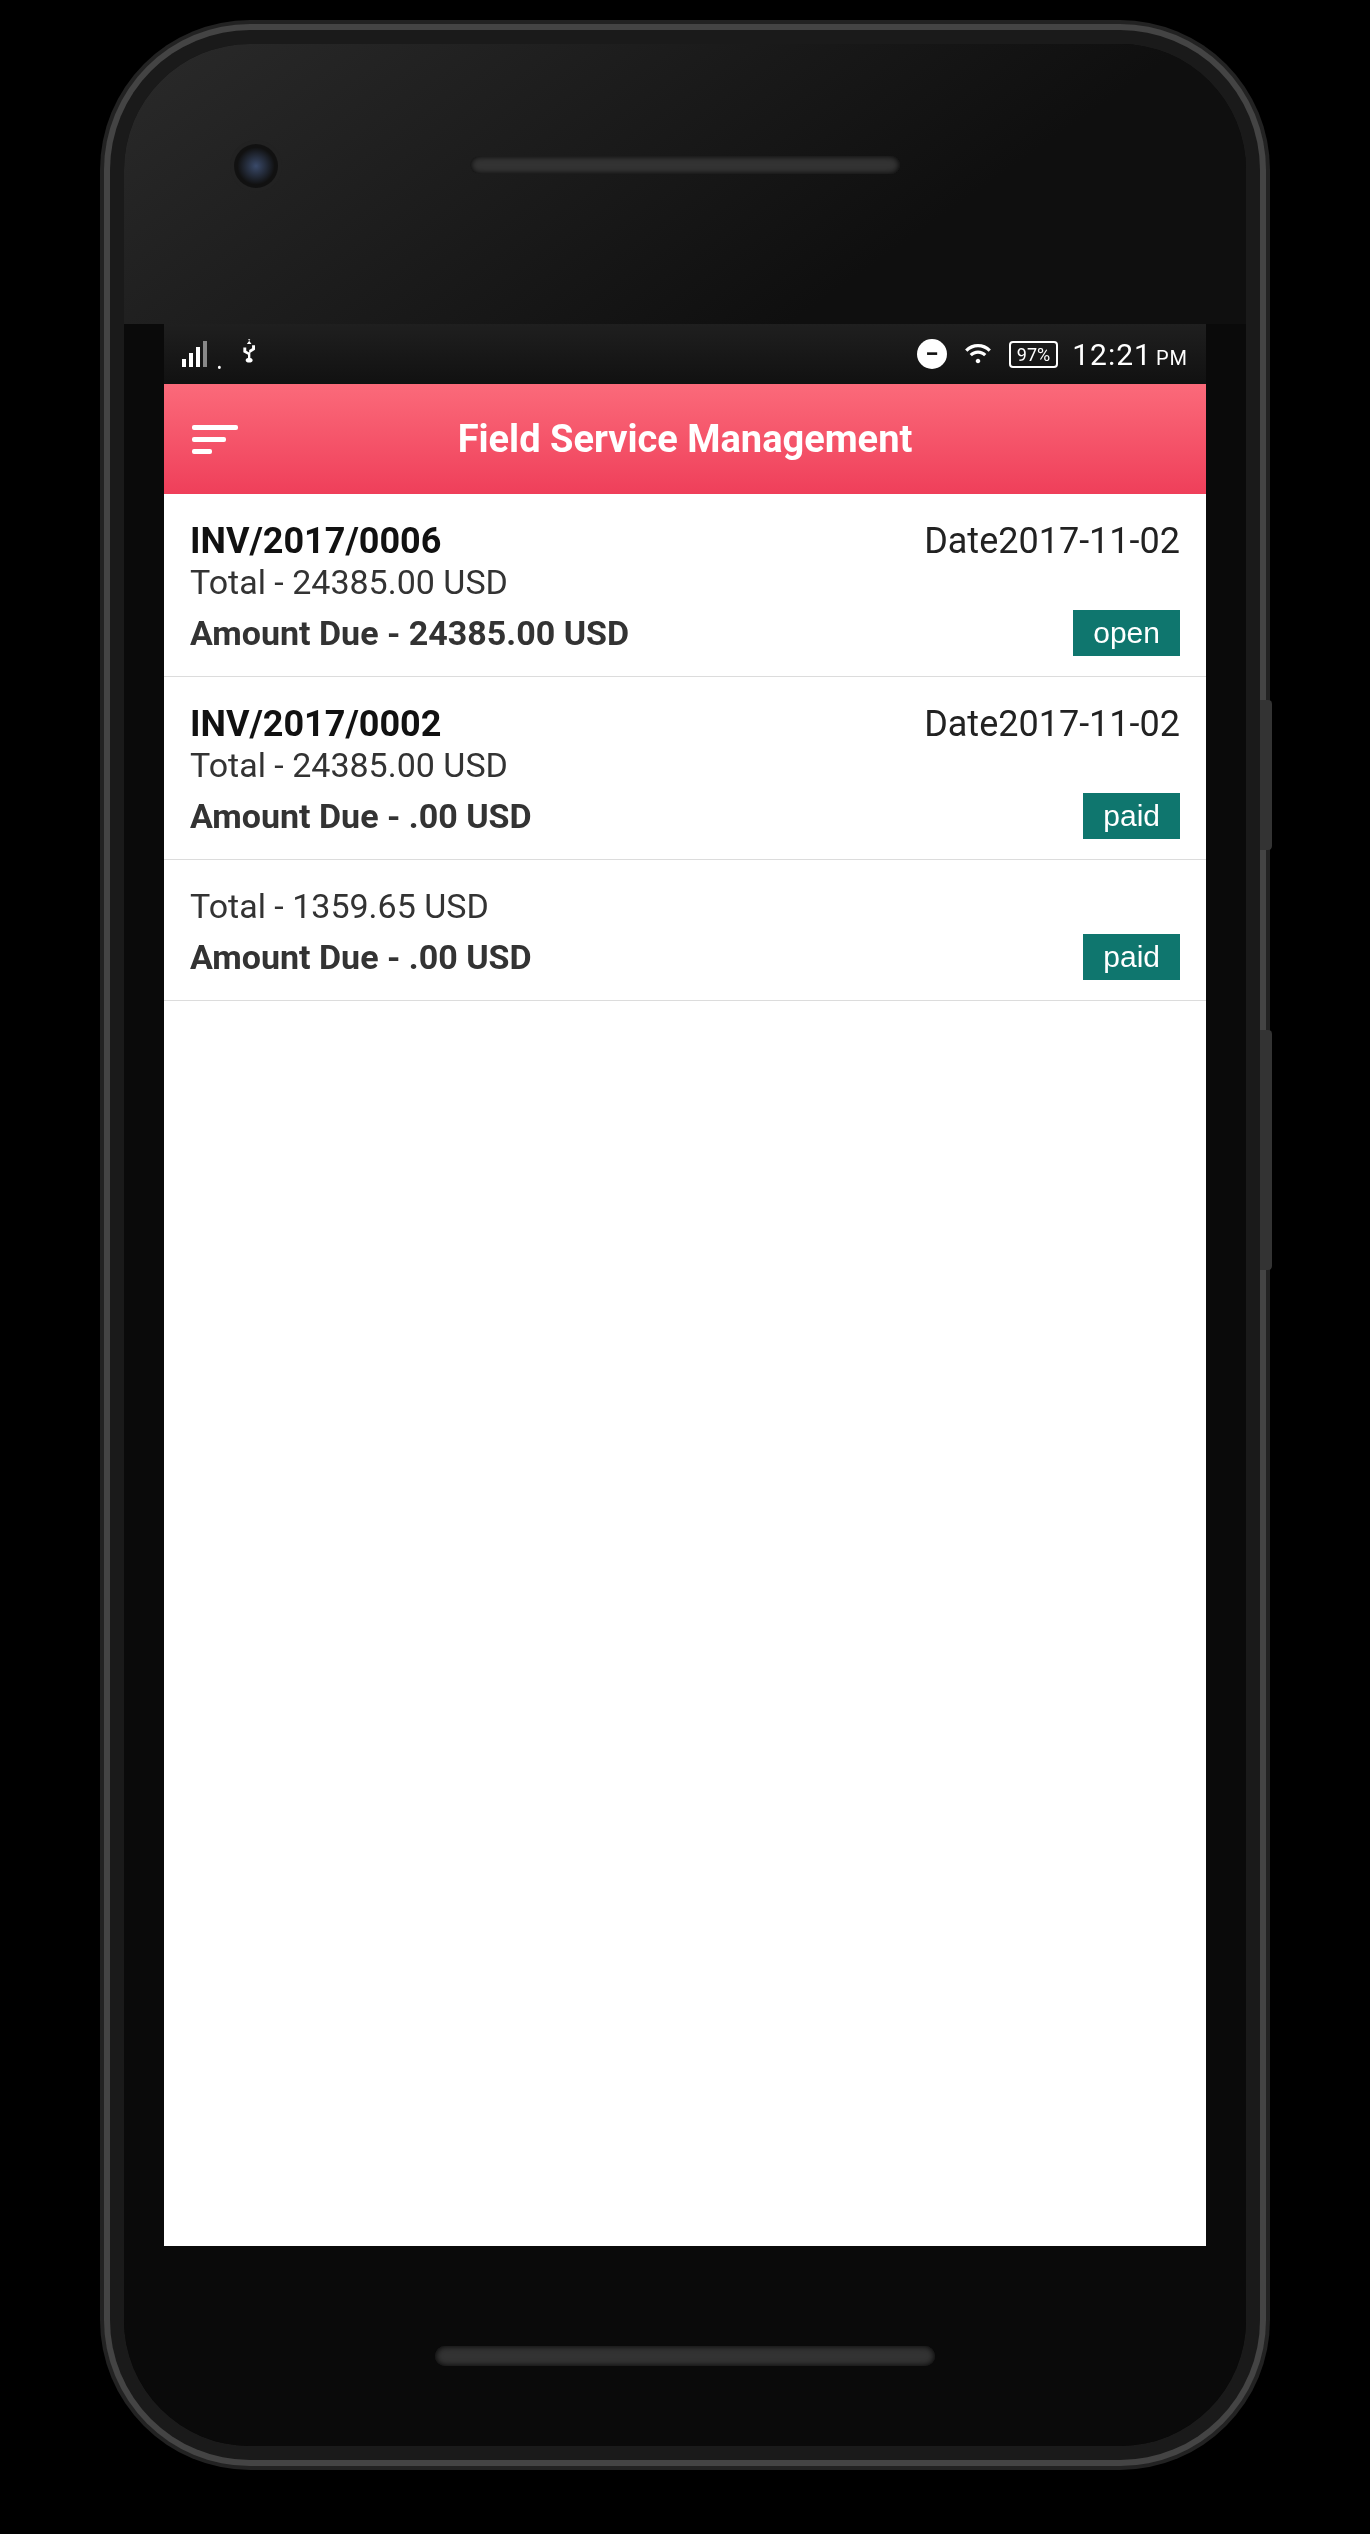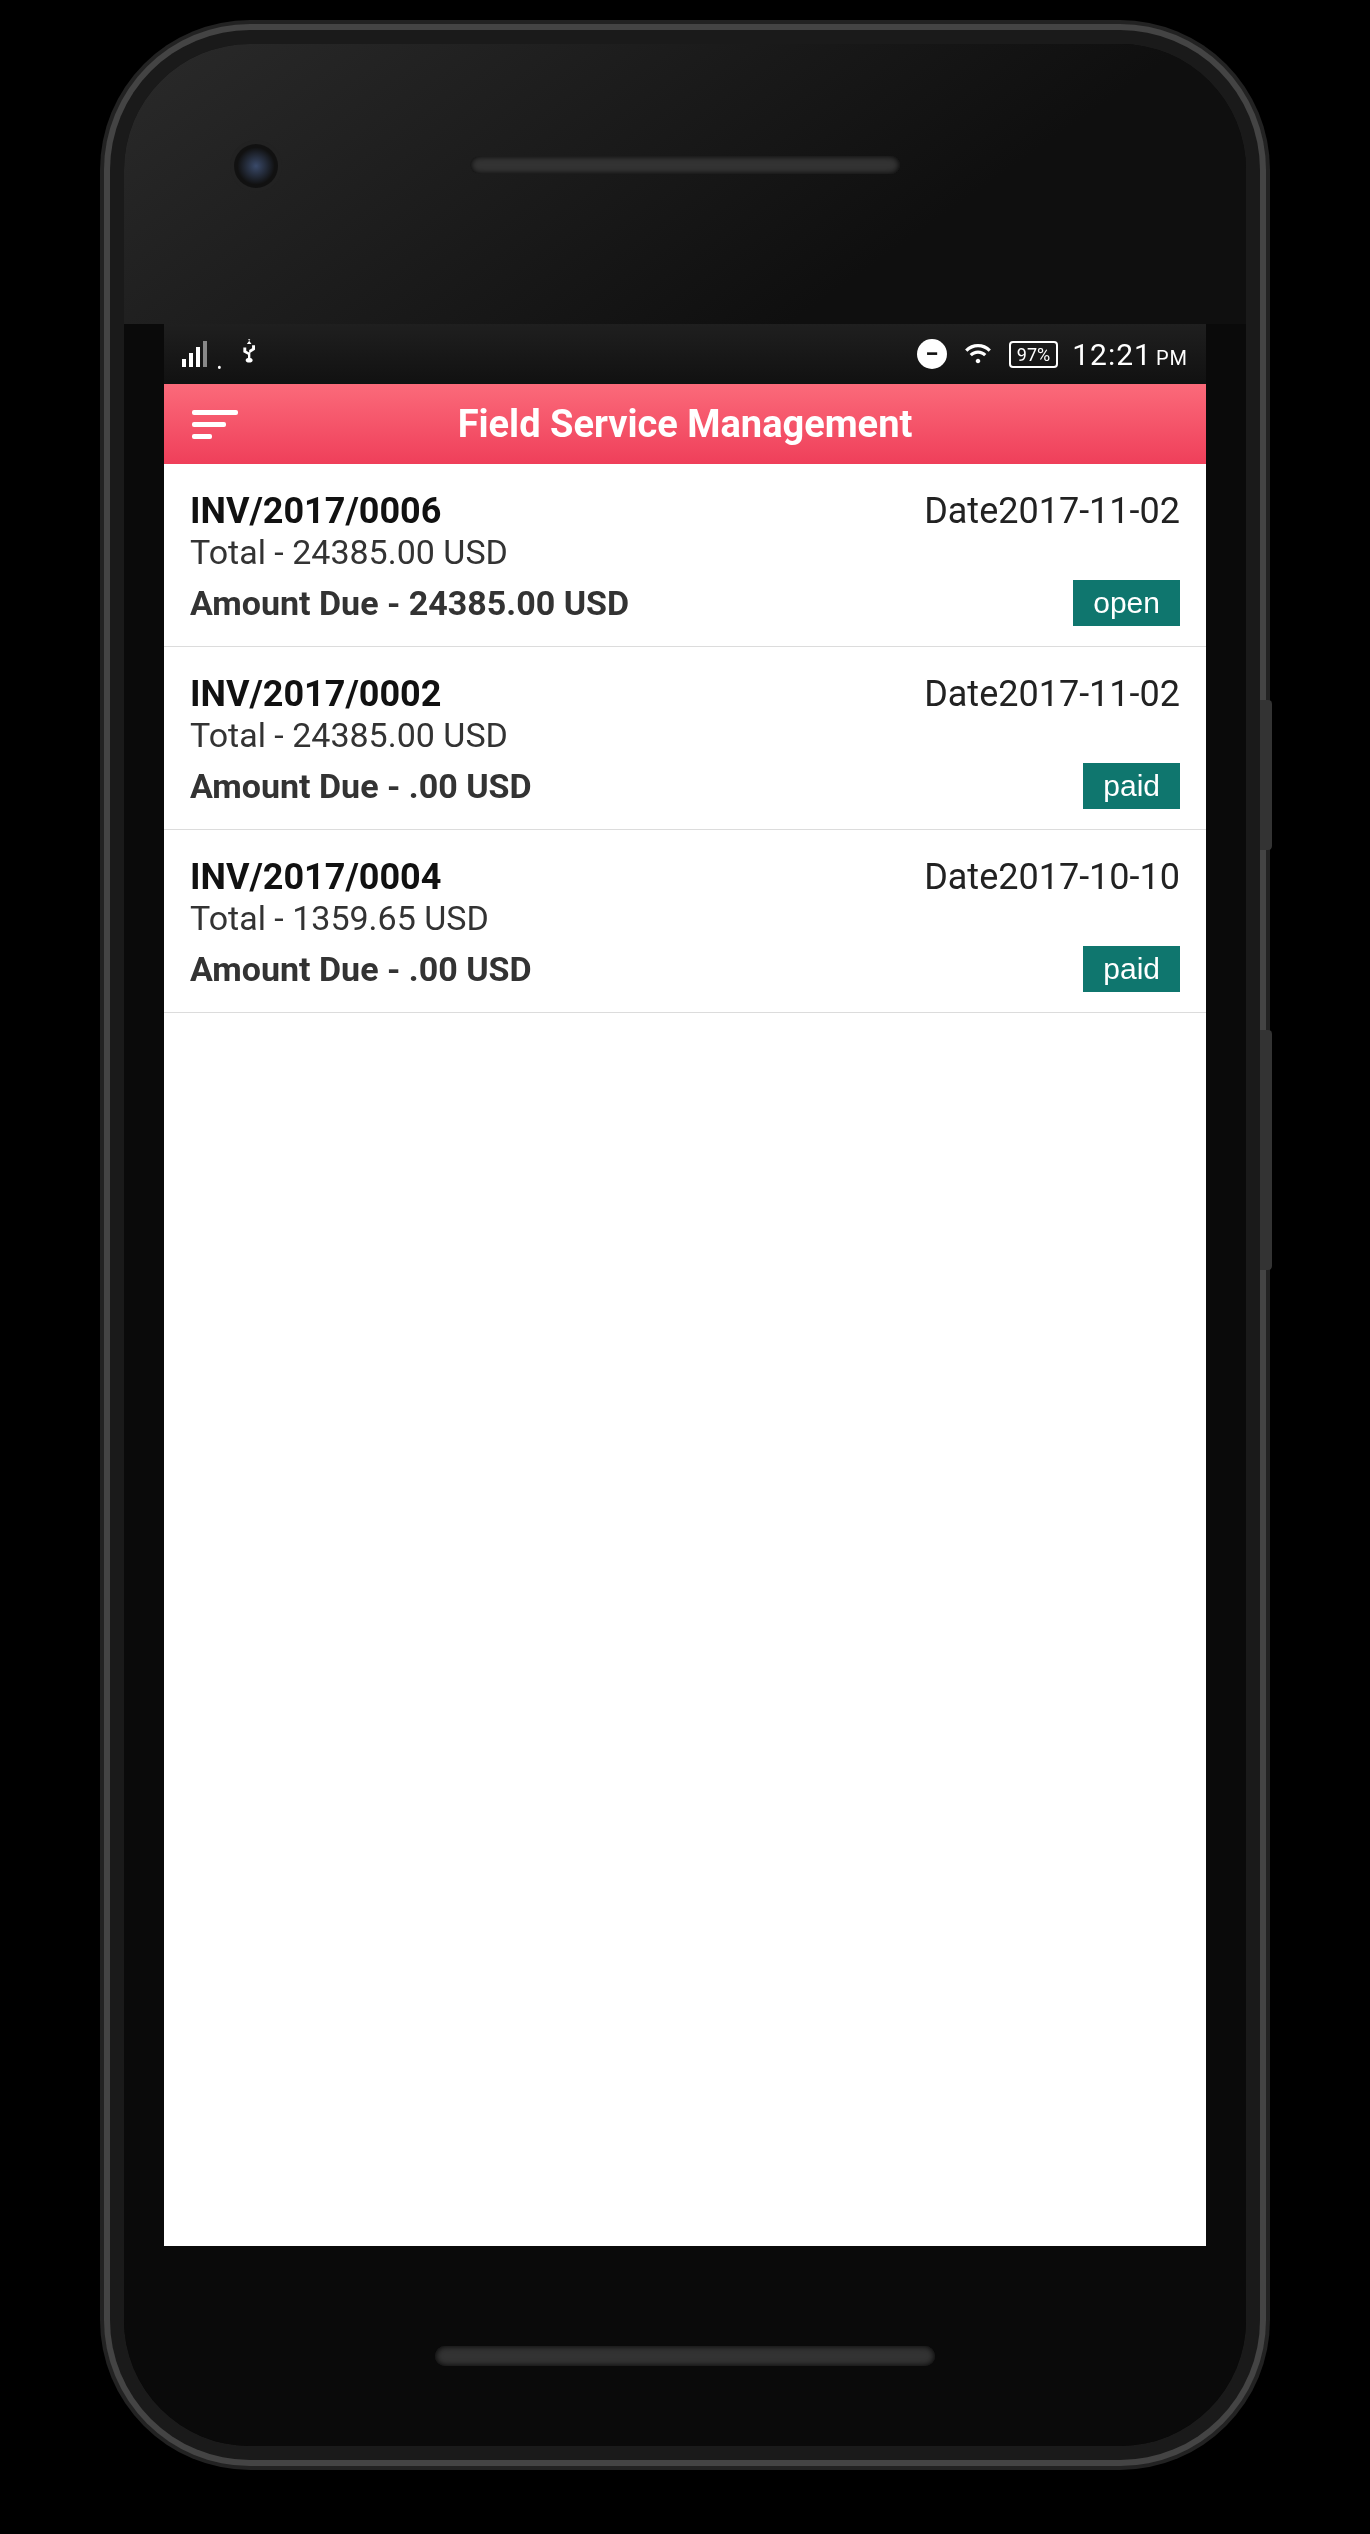--- a/index.html
+++ b/index.html
@@ -103,21 +103,21 @@
   .signal-dot{font-size:14px; margin-left:-2px; align-self:flex-end; line-height:8px;}
   .usb-icon svg { width:28px; height:28px; }
   .dnd-icon { width:30px; height:30px; border-radius:50%; background:#fff; color:#111; display:flex; align-items:center; justify-content:center; font-weight:bold; font-size:24px;}
   .wifi-icon svg { width:34px; height:34px; display:block;}
   .battery-box { border:2px solid #fff; border-radius:4px; padding:1px 6px; font-size:18px; position:relative;}
   .clock { font-size:30px; letter-spacing:1px;}
   .clock small{font-size:20px; margin-left:4px;}
 
   
   .app-header {
-    height:80px;
+    height:110px;
     background: linear-gradient(to bottom, #fb6a7a, #ef3f5a);
     color:#fff;
     display:flex;
     align-items:center;
     padding:0 28px;
   }
   .menu-icon { width:50px; display:flex; flex-direction:column; gap:7px; }
   .menu-icon span { height:5px; background:#fff; border-radius:2px;}
   .menu-icon span:nth-child(1){width:46px;}
   .menu-icon span:nth-child(2){width:34px;}
@@ -217,24 +217,20 @@
             <div class="inv-date">Date2017-11-02</div>
           </div>
           <div class="inv-total">Total - 24385.00 USD</div>
           <div class="row-bottom">
             <div class="inv-due">Amount Due - .00 USD</div>
             <button class="status-badge">paid</button>
           </div>
         </div>
 
         <div class="invoice-row">
-          <div class="row-top">
-            <div class="inv-num">INV/2017/0004</div>
-            <div class="inv-date">Date2017-10-10</div>
-          </div>
           <div class="inv-total">Total - 1359.65 USD</div>
           <div class="row-bottom">
             <div class="inv-due">Amount Due - .00 USD</div>
             <button class="status-badge">paid</button>
           </div>
         </div>
       </div>
 
     </div>
 

